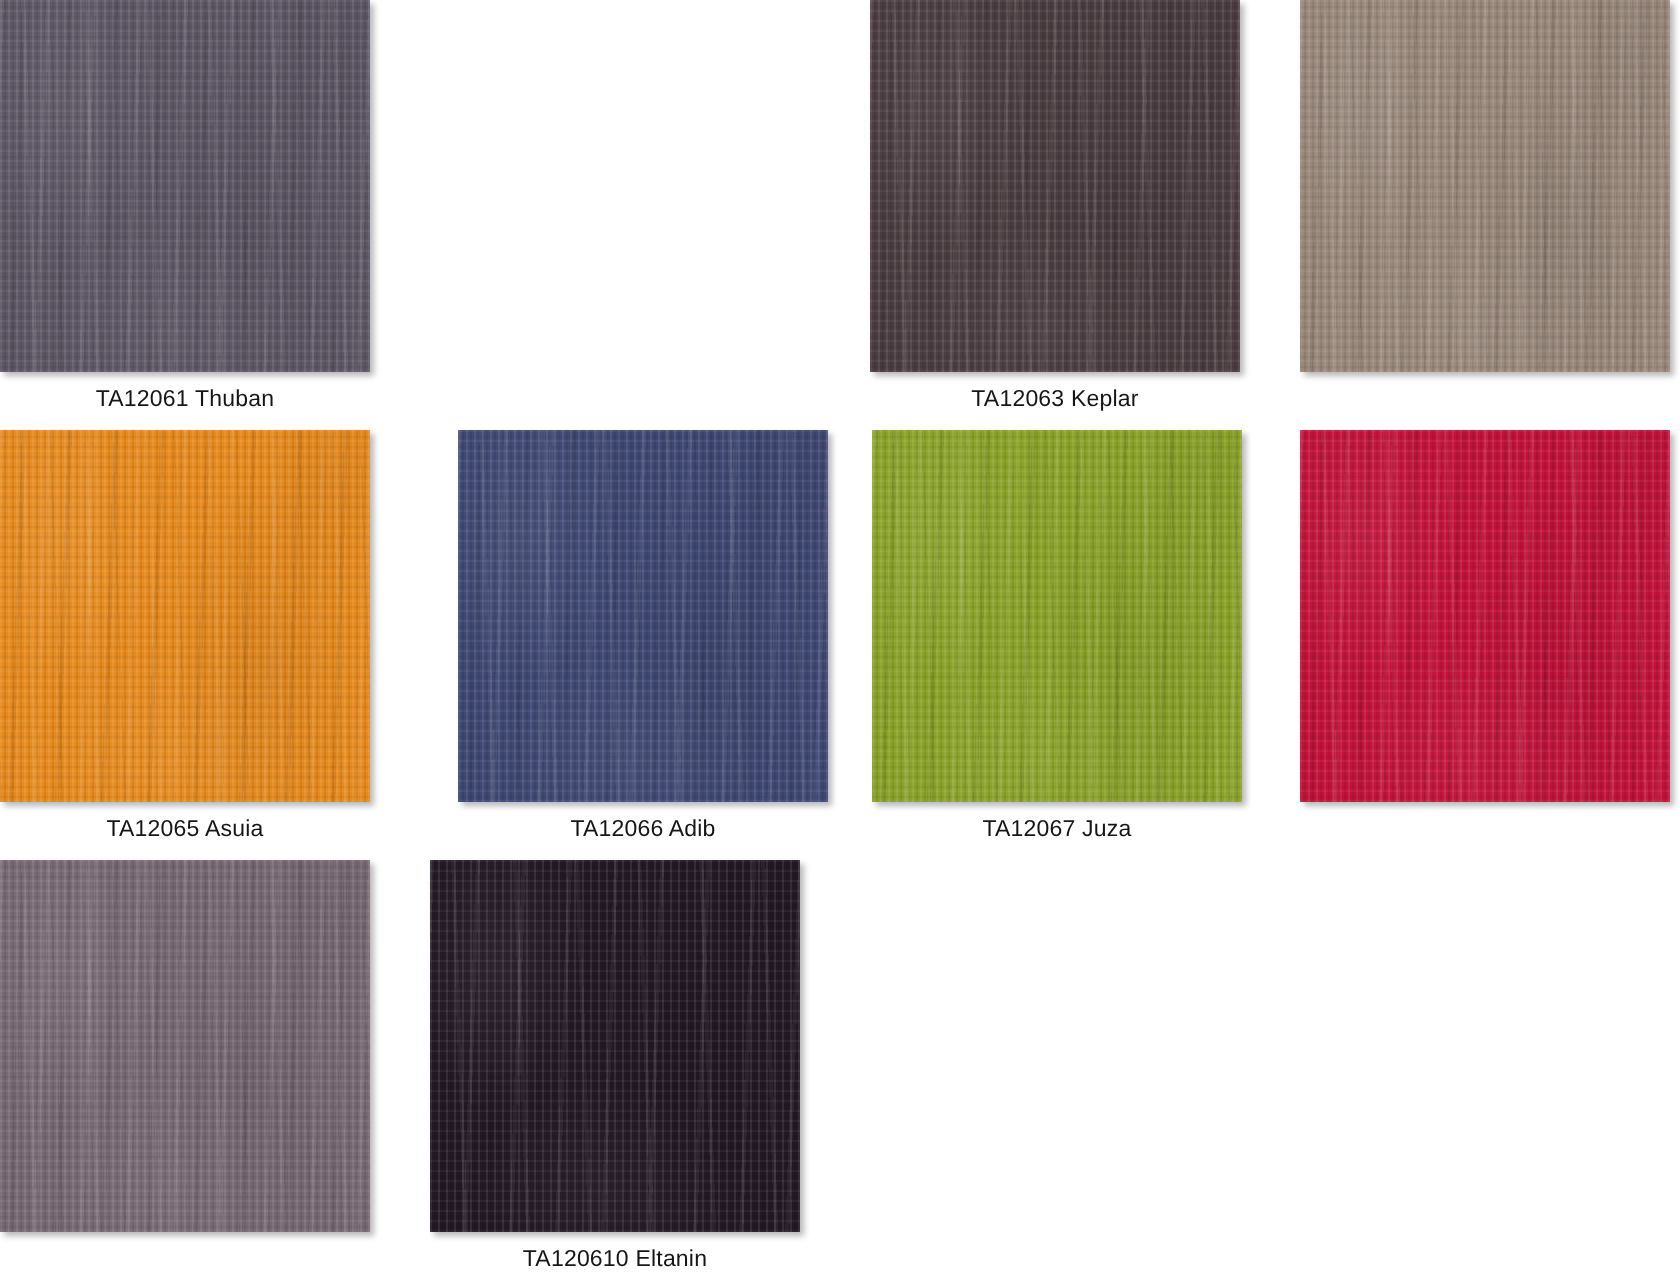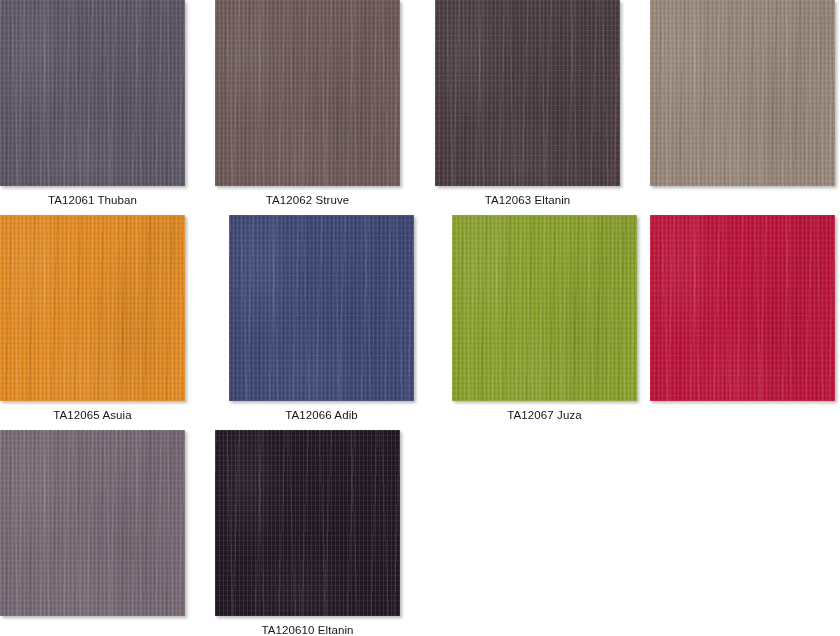--- a/index.html
+++ b/index.html
@@ -110,37 +110,28 @@
 <div id="swatch-grid">
     <div class="swatch-cell" style="left: 0px; top: 0px;">
       <div class="swatch-image" style="background-color: rgb(93, 86, 101);">
         <div class="weave mottle"></div>
         <div class="weave slub"></div>
         <div class="weave v"></div>
         <div class="weave h"></div>
       </div>
       <div class="swatch-label">TA12061 Thuban</div>
     </div>
-    <div class="swatch-cell" style="left: 215px; top: 0px;">
-      <div class="swatch-image" style="background-color: rgb(109, 90, 88);">
-        <div class="weave mottle"></div>
-        <div class="weave slub"></div>
-        <div class="weave v"></div>
-        <div class="weave h"></div>
-      </div>
-      <div class="swatch-label">TA12062 Struve</div>
-    </div>
     <div class="swatch-cell" style="left: 435px; top: 0px;">
       <div class="swatch-image" style="background-color: rgb(74, 60, 64);">
         <div class="weave mottle"></div>
         <div class="weave slub"></div>
         <div class="weave v"></div>
         <div class="weave h"></div>
       </div>
-      <div class="swatch-label">TA12063 Eltanin</div>
+      <div class="swatch-label">TA12063 Keplar</div>
     </div>
     <div class="swatch-cell" style="left: 650px; top: 0px;">
       <div class="swatch-image" style="background-color: rgb(152, 135, 122);">
         <div class="weave mottle"></div>
         <div class="weave slub"></div>
         <div class="weave v"></div>
         <div class="weave h"></div>
       </div>
     </div>
     <div class="swatch-cell" style="left: 0px; top: 215px;">
@@ -154,21 +145,21 @@
     </div>
     <div class="swatch-cell" style="left: 229px; top: 215px;">
       <div class="swatch-image" style="background-color: rgb(63, 72, 115);">
         <div class="weave mottle"></div>
         <div class="weave slub"></div>
         <div class="weave v"></div>
         <div class="weave h"></div>
       </div>
       <div class="swatch-label">TA12066 Adib</div>
     </div>
-    <div class="swatch-cell" style="left: 435px; top: 215px; padding-left: 17px;">
+    <div class="swatch-cell" style="left: 419px; top: 215px; padding-left: 17px;">
       <div class="swatch-image" style="background-color: rgb(138, 162, 41);">
         <div class="weave mottle"></div>
         <div class="weave slub"></div>
         <div class="weave v"></div>
         <div class="weave h"></div>
       </div>
       <div class="swatch-label">TA12067 Juza</div>
     </div>
     <div class="swatch-cell" style="left: 650px; top: 215px;">
       <div class="swatch-image" style="background-color: rgb(194, 18, 58);">

